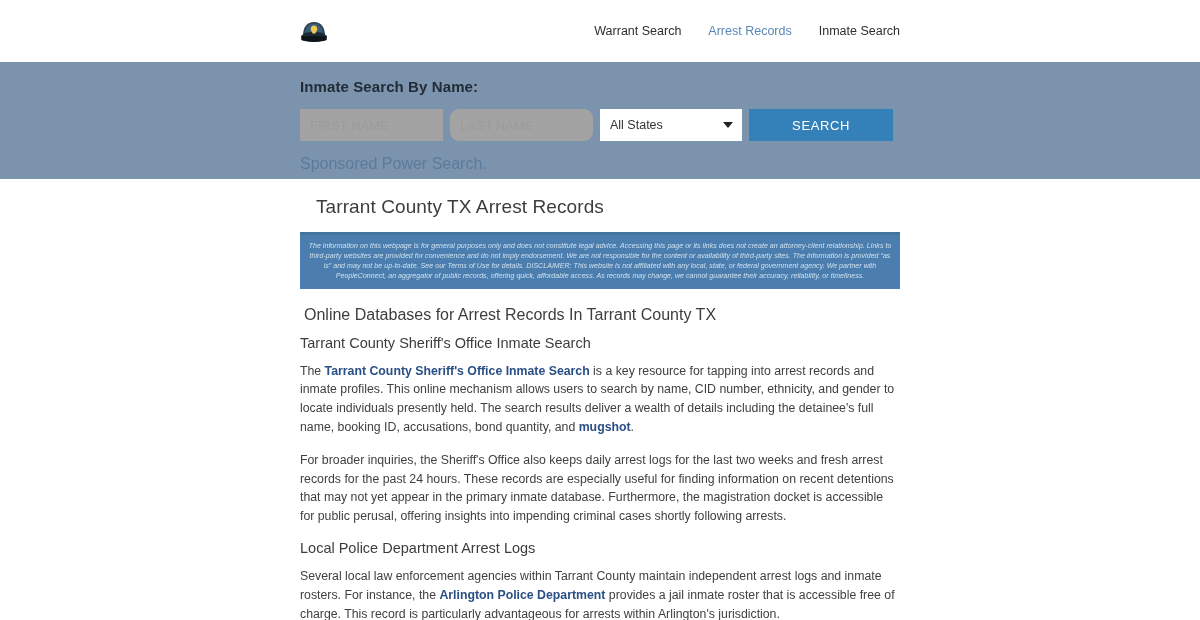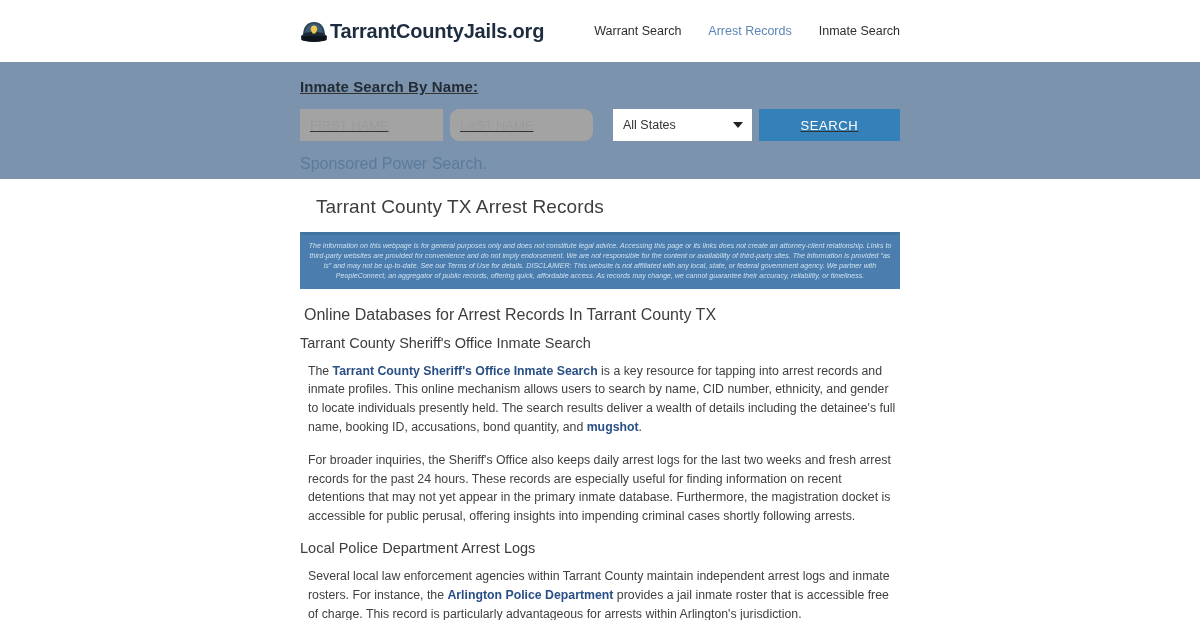--- a/index.html
+++ b/index.html
@@ -68,21 +68,20 @@
 
   
   .hero {
     background: #7b93ac;
     padding: 16px 0 14px 0;
     height: 117px;
   }
   .hero-inner {
     width: 600px;
     margin: 0 auto;
-    text-decoration: underline;
   }
   .hero-title {
     font-size: 15px;
     font-weight: bold;
     color: #222b36;
     margin: 0 0 14px 0;
     letter-spacing: 0.1px;
   }
   .search-row {
     display: flex;
@@ -101,21 +100,20 @@
   }
   .field::placeholder {
     color: #9b9b9b;
   }
   .field-first { width: 143px; }
   .field-last { width: 143px; border-radius: 9px; }
   .select-wrap {
     position: relative;
     width: 142px;
     height: 32px;
-    margin-left: 13px;
   }
   .state-select {
     width: 100%;
     height: 32px;
     border: none;
     background: #ffffff;
     font-size: 12.5px;
     font-family: "Liberation Sans", sans-serif;
     padding: 0 24px 0 10px;
     color: #333;
@@ -189,21 +187,21 @@
   h3.sub-title {
     font-size: 14.5px;
     font-weight: normal;
     color: #3d3d3d;
     margin: 0 0 11px 0;
   }
   p.body-text {
     font-size: 12.3px;
     line-height: 1.53;
     color: #3f3f3f;
-    margin: 0 0 14px 8px;
+    margin: 0 0 14px 0;
   }
   a.inline-link {
     color: #2a4f86;
     font-weight: bold;
     text-decoration: none;
   }
 </style>
 </head>
 <body>
 
@@ -214,21 +212,20 @@
       <span class="brand-icon">
         <svg viewBox="0 0 56 48" width="28" height="24" xmlns="http://www.w3.org/2000/svg">
           <ellipse cx="28" cy="36" rx="26" ry="9" fill="#111820"></ellipse>
           <path d="M6 34 C6 16 14 6 28 6 C42 6 50 16 50 34 Z" fill="#2b4154"></path>
           <path d="M10 31 C10 17 17 9 28 9 C39 9 46 17 46 31 Z" fill="#3c5b74"></path>
           <ellipse cx="28" cy="31" rx="22" ry="5" fill="#1b2733"></ellipse>
           <path d="M28 13 C32 13 34.5 16 34.5 20 C34.5 24.5 31 26 31 29 L25 29 C25 26 21.5 24.5 21.5 20 C21.5 16 24 13 28 13 Z" fill="#f2c94c"></path>
           <ellipse cx="28" cy="40" rx="26" ry="6" fill="#0d141b"></ellipse>
         </svg>
       </span>
-      <span class="brand-text">TarrantCountyJails.org</span>
     </a>
 
     <nav class="main-nav">
       <a class="nav-link" href="#">Warrant Search</a>
       <a class="nav-link active" href="#">Arrest Records</a>
       <a class="nav-link" href="#">Inmate Search</a>
     </nav>
 
   </div>
 </header>

